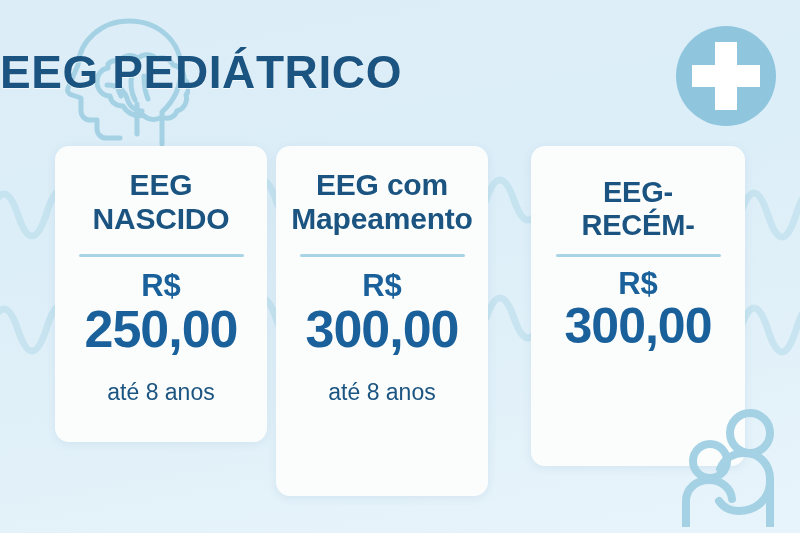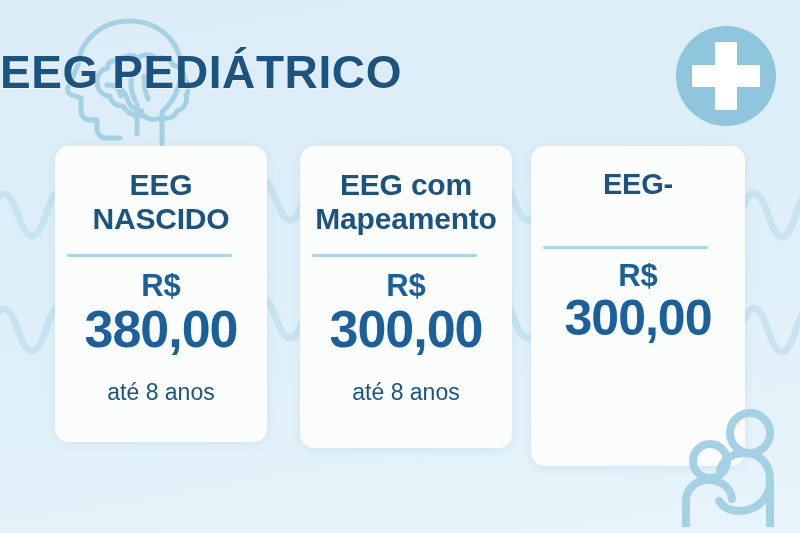--- a/index.html
+++ b/index.html
@@ -75,37 +75,38 @@
     height: 533px;
   }
 
   .card {
     position: absolute;
     background: #fbfdfd;
     border-radius: 14px;
     box-shadow: 0 2px 10px rgba(60,120,160,0.10);
     display: flex;
     flex-direction: column;
+    align-items: center;
     padding: 22px 12px 18px;
     text-align: center;
   }
 
   .card-1 { left: 55px;  top: 146px; width: 212px; height: 296px; }
-  .card-2 { left: 300px; top: 146px; width: 212px; height: 302px; }
+  .card-2 { left: 276px; top: 146px; width: 212px; height: 350px; }
   .card-3 { left: 531px; top: 146px; width: 214px; height: 320px; }
 
   .card-title {
     color: #1b5480;
     font-weight: 700;
     font-size: 30px;
     line-height: 34px;
     letter-spacing: -0.2px;
     text-shadow: 0 1px 0 rgba(255,255,255,0.6);
   }
-  .card-3 .card-title { font-size: 29px; line-height: 33px; }
+  .card-3 .card-title { font-size: 29px; line-height: 33px; margin-top: 8px; }
 
   .divider {
     width: 165px;
     height: 3px;
     border-radius: 2px;
     background: #a9d4e6;
     margin: 14px 0 0;
   }
   .card-1 .divider { margin-top: 18px; }
   .card-2 .divider { margin-top: 18px; }
@@ -199,42 +200,42 @@
   <div class="cards">
 
     <div class="card card-1">
       <div class="card-title">
         <span>EEG</span><br>
         <span>NASCIDO</span>
       </div>
       <div class="divider"></div>
       <div class="price-block">
         <div class="currency">R$</div>
-        <div class="amount">380,00</div>
+        <div class="amount">250,00</div>
       </div>
       <div class="age-note">até 8 anos</div>
     </div>
 
     <div class="card card-2">
       <div class="card-title">
         <span>EEG com</span><br>
         <span>Mapeamento</span>
       </div>
       <div class="divider"></div>
       <div class="price-block">
         <div class="currency">R$</div>
         <div class="amount">300,00</div>
       </div>
       <div class="age-note">até 8 anos</div>
     </div>
 
     <div class="card card-3">
       <div class="card-title">
         <span>EEG-</span><br>
-        <br>
+        <span>RECÉM-</span><br>
       </div>
       <div class="divider"></div>
       <div class="price-block">
         <div class="currency">R$</div>
         <div class="amount">300,00</div>
       </div>
     </div>
 
   </div>
 

